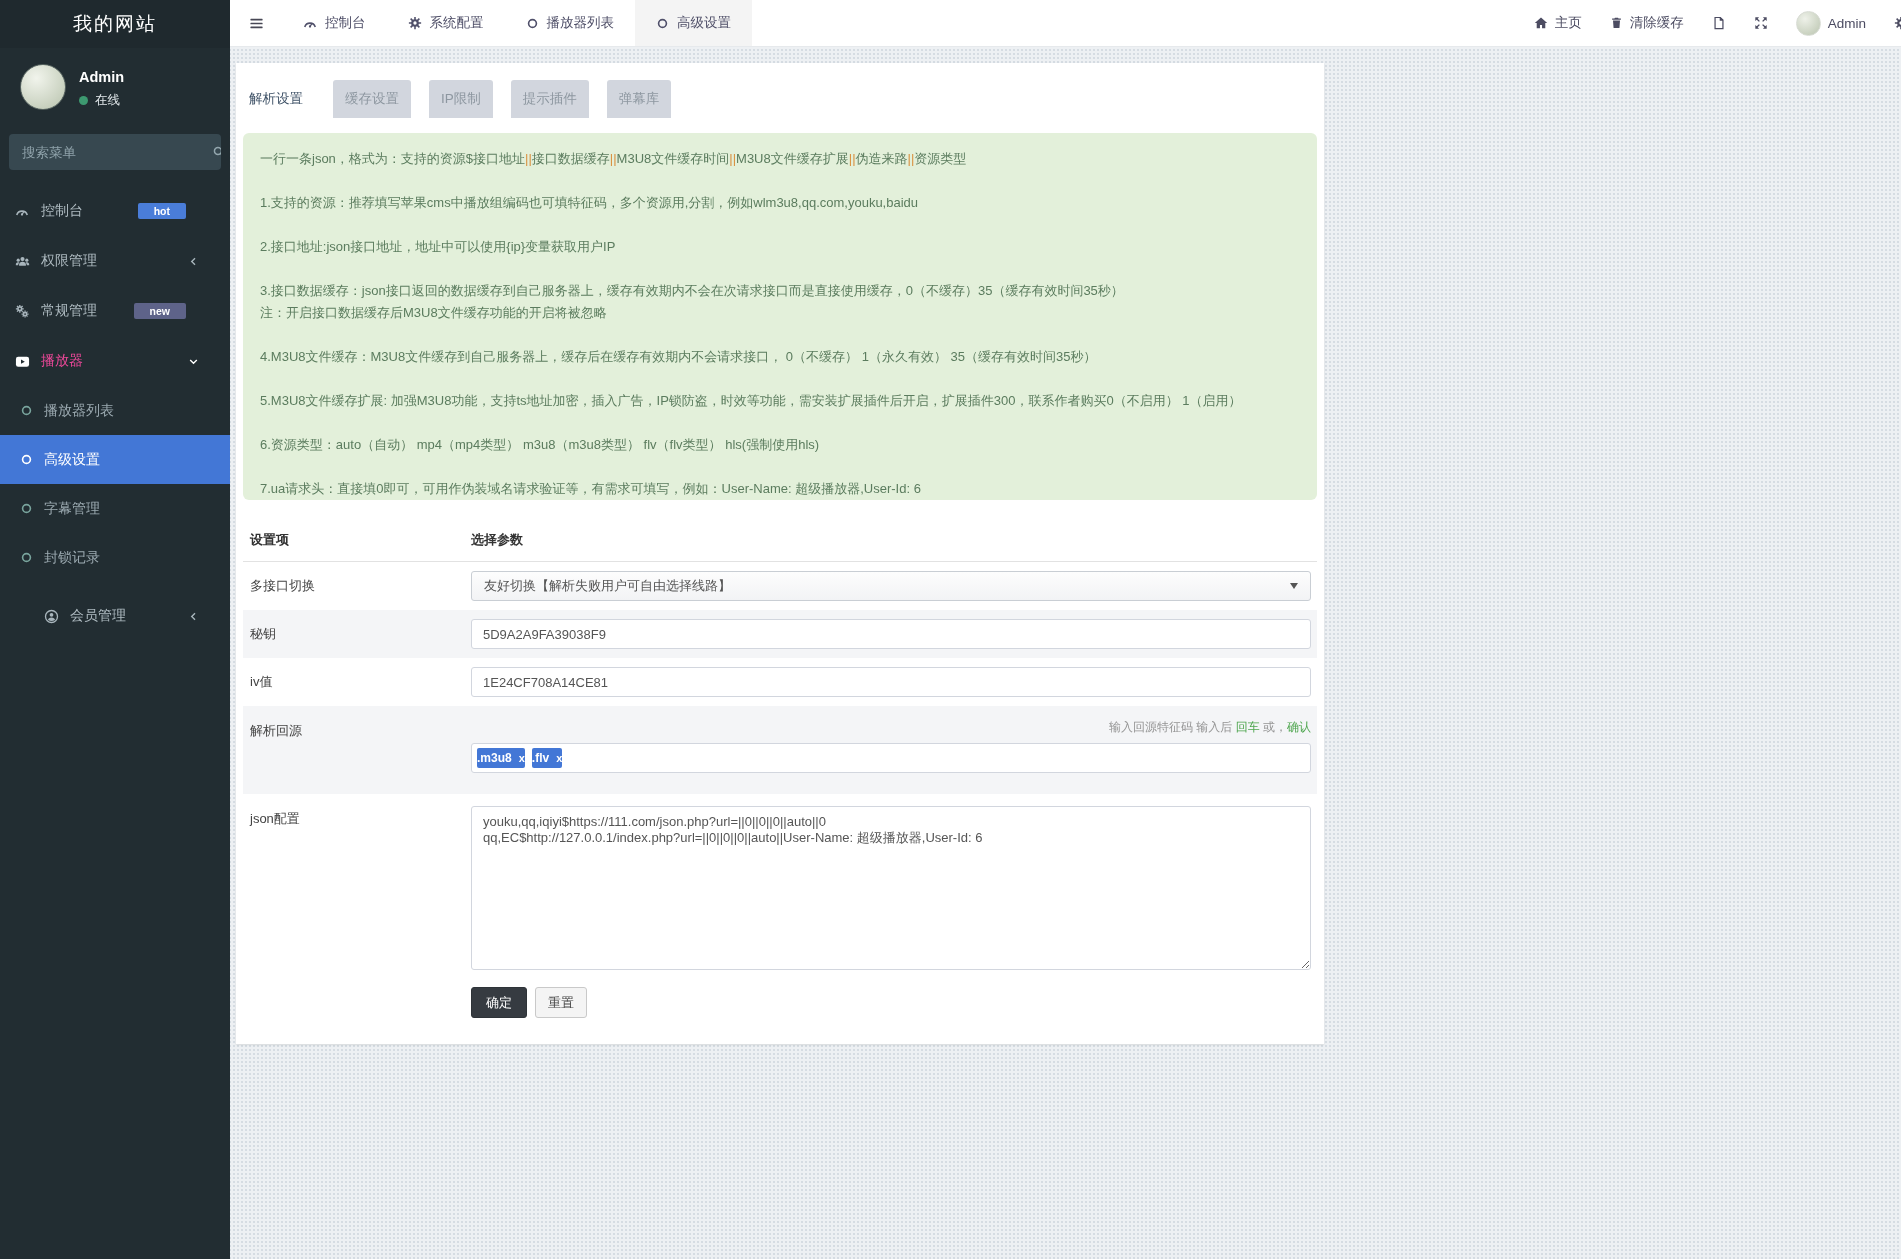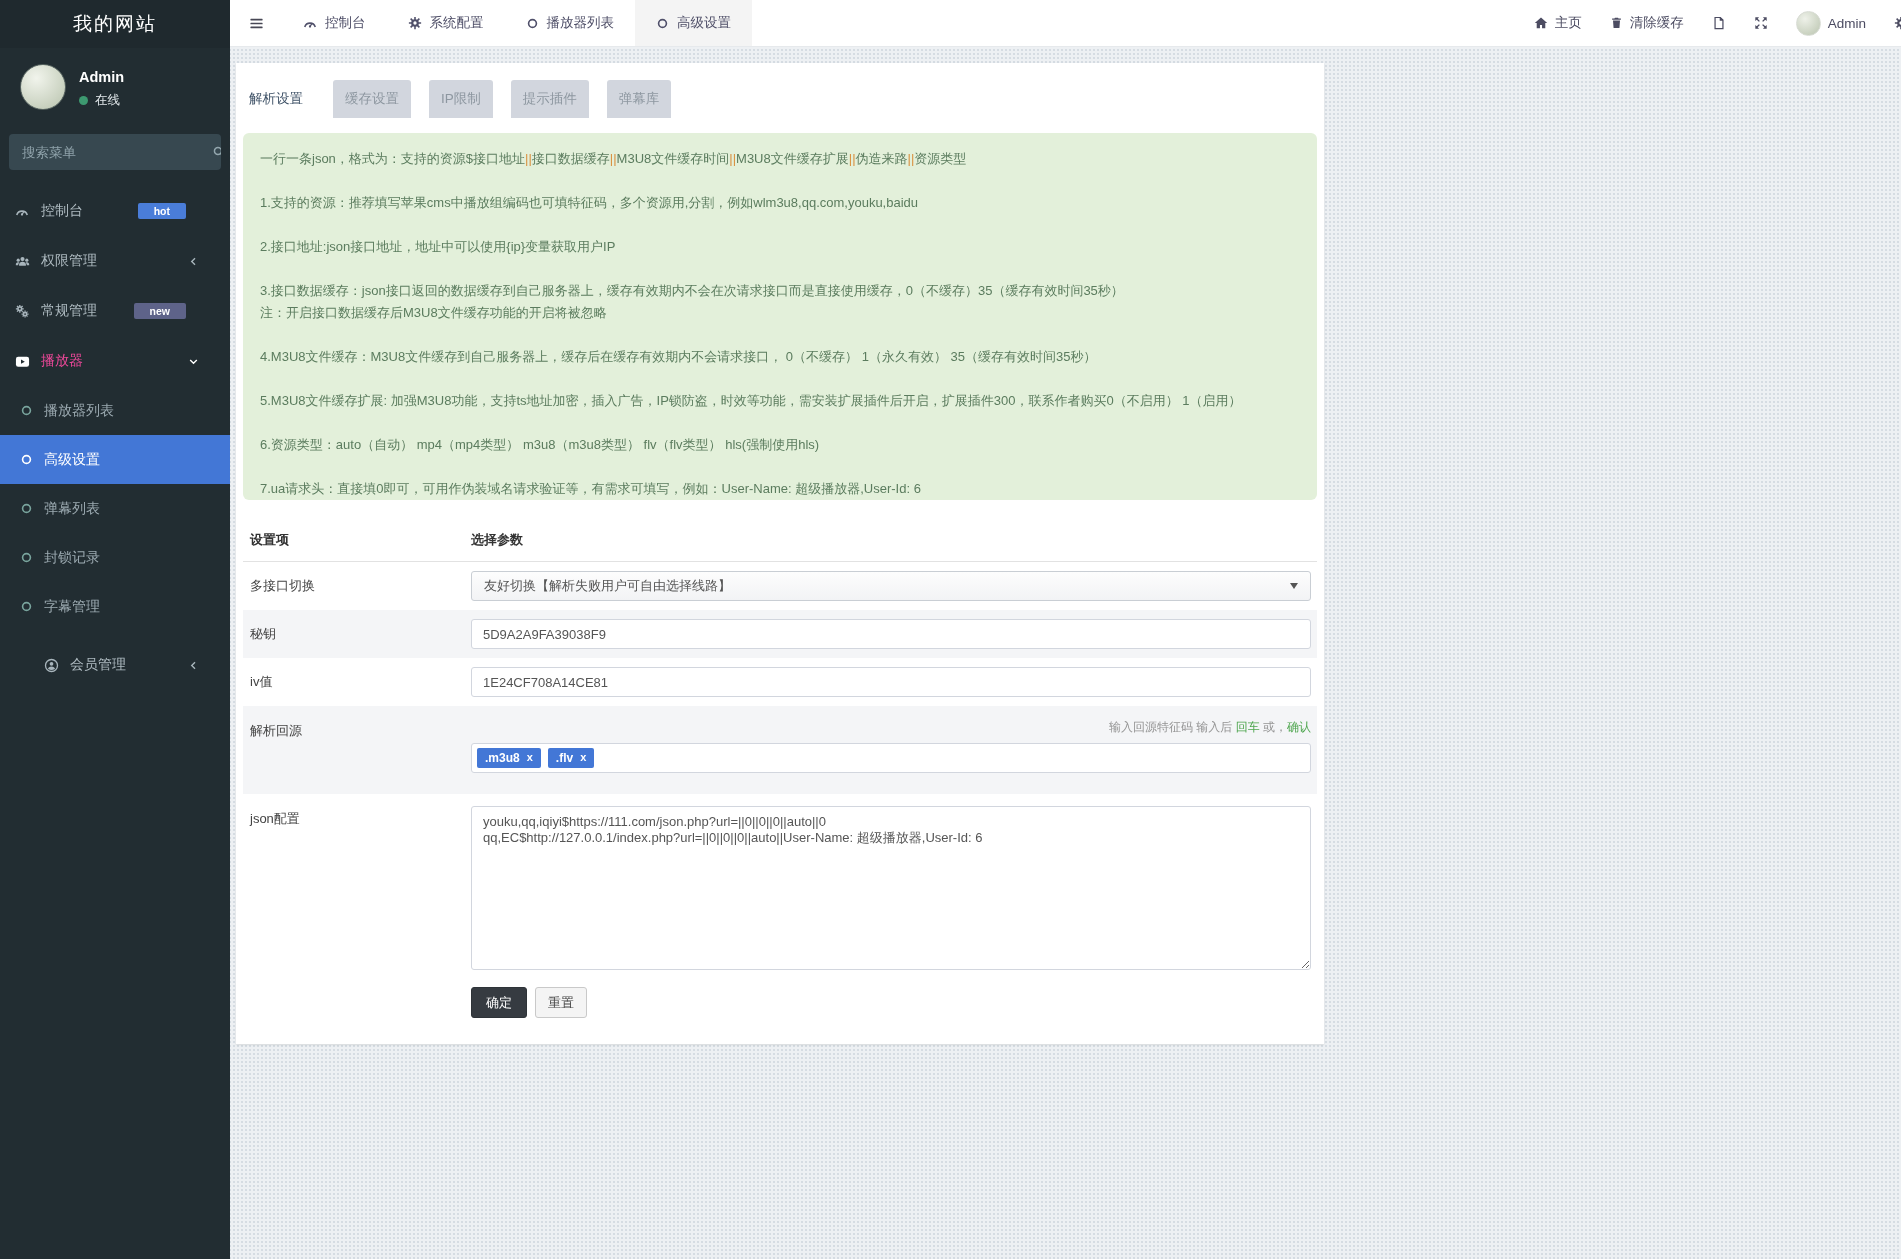--- a/index.html
+++ b/index.html
@@ -72,22 +72,22 @@
   .form-row .fl { line-height:30px; }
   .select-box { height:30px; border:1px solid #c9ced4; border-radius:3px;
     background:linear-gradient(#fdfdfd,#f2f3f5); display:flex; align-items:center; padding:0 12px; color:#555; cursor:pointer; }
   .caret { margin-left:auto; width:0; height:0; border-left:4.5px solid transparent; border-right:4.5px solid transparent; border-top:6px solid #555; }
   .tinput { width:100%; height:30px; border:1px solid #d2d6de; border-radius:3px; padding:0 11px; color:#555; font-size:13px; outline:none; background:#fff; }
   .row-tags { align-items:flex-start; padding:12px 0 21px; }
   .row-tags .fl { line-height:20px; padding-top:3px; }
   .hint { text-align:right; font-size:12px; color:#949494; margin:1px 0 7px; }
   .hint .green { color:#4ea64e; cursor:pointer; }
   .tagbox { border:1px solid #d2d6de; border-radius:3px; min-height:30px; padding:3px 5px; display:flex; gap:7px; align-items:center; background:#fff; }
-  .tag { background:#4377d6; color:#fff; font-size:12px; font-weight:bold; padding:4px 8px; border-radius:2px;
-    display:inline-flex; gap:7px; align-items:flex-start; line-height:1; }
+  .tag { background:#4377d6; color:#fff; font-size:12px; font-weight:bold; padding:4px 0; border-radius:2px;
+    display:inline-flex; gap:7px; align-items:flex-end; line-height:1; }
   .tag .x { font-size:11px; cursor:pointer; }
   .row-json { align-items:flex-start; padding:12px 0 0; }
   .row-json .fl { line-height:20px; padding-top:3px; }
   .json-area { width:100%; height:164px; border:1px solid #d2d6de; border-radius:3px; padding:7px 11px;
     font:13px/1.25 "Liberation Sans","DejaVu Sans",sans-serif; color:#555; resize:both; outline:none; }
   .btn-row { padding:14px 0 0 228px; display:flex; gap:8px; }
   .btn { font-size:13px; border-radius:3px; padding:8px 14px; cursor:pointer; line-height:1; }
   .btn-dark { background:#363b41; border:1px solid #2e3338; color:#fff; }
   .btn-light { background:#f4f4f4; border:1px solid #c9c9c9; color:#444; padding:8px 12px; }
 </style>
@@ -193,37 +193,29 @@
           </svg>
         </span>
         <span>高级设置</span>
       </div>
       <div class="menu-item sub-item ">
         <span class="icon micon ">
           <svg width="13" height="13" viewBox="0 0 16 16" fill="none">
             <circle cx="8" cy="8" r="4.8" stroke="currentColor" stroke-width="2"></circle>
           </svg>
         </span>
-        <span>弹幕列表</span>
+        <span>字幕管理</span>
       </div>
       <div class="menu-item sub-item ">
         <span class="icon micon ">
           <svg width="13" height="13" viewBox="0 0 16 16" fill="none">
             <circle cx="8" cy="8" r="4.8" stroke="currentColor" stroke-width="2"></circle>
           </svg>
         </span>
         <span>封锁记录</span>
-      </div>
-      <div class="menu-item sub-item ">
-        <span class="icon micon ">
-          <svg width="13" height="13" viewBox="0 0 16 16" fill="none">
-            <circle cx="8" cy="8" r="4.8" stroke="currentColor" stroke-width="2"></circle>
-          </svg>
-        </span>
-        <span>字幕管理</span>
       </div>
       <div class="menu-item  last-group">
         <span class="icon micon ">
           <svg width="15" height="15" viewBox="0 0 16 16" fill="currentColor">
             <circle cx="8" cy="8" r="6.4" fill="none" stroke="currentColor" stroke-width="1.4"></circle>
             <circle cx="8" cy="6.2" r="2"></circle>
             <path d="M8 9c-2 0-3.5 1-3.8 2.5a6.4 6.4 0 0 0 7.6 0C11.5 10 10 9 8 9z"></path>
           </svg>
         </span>
         <span>会员管理</span>

